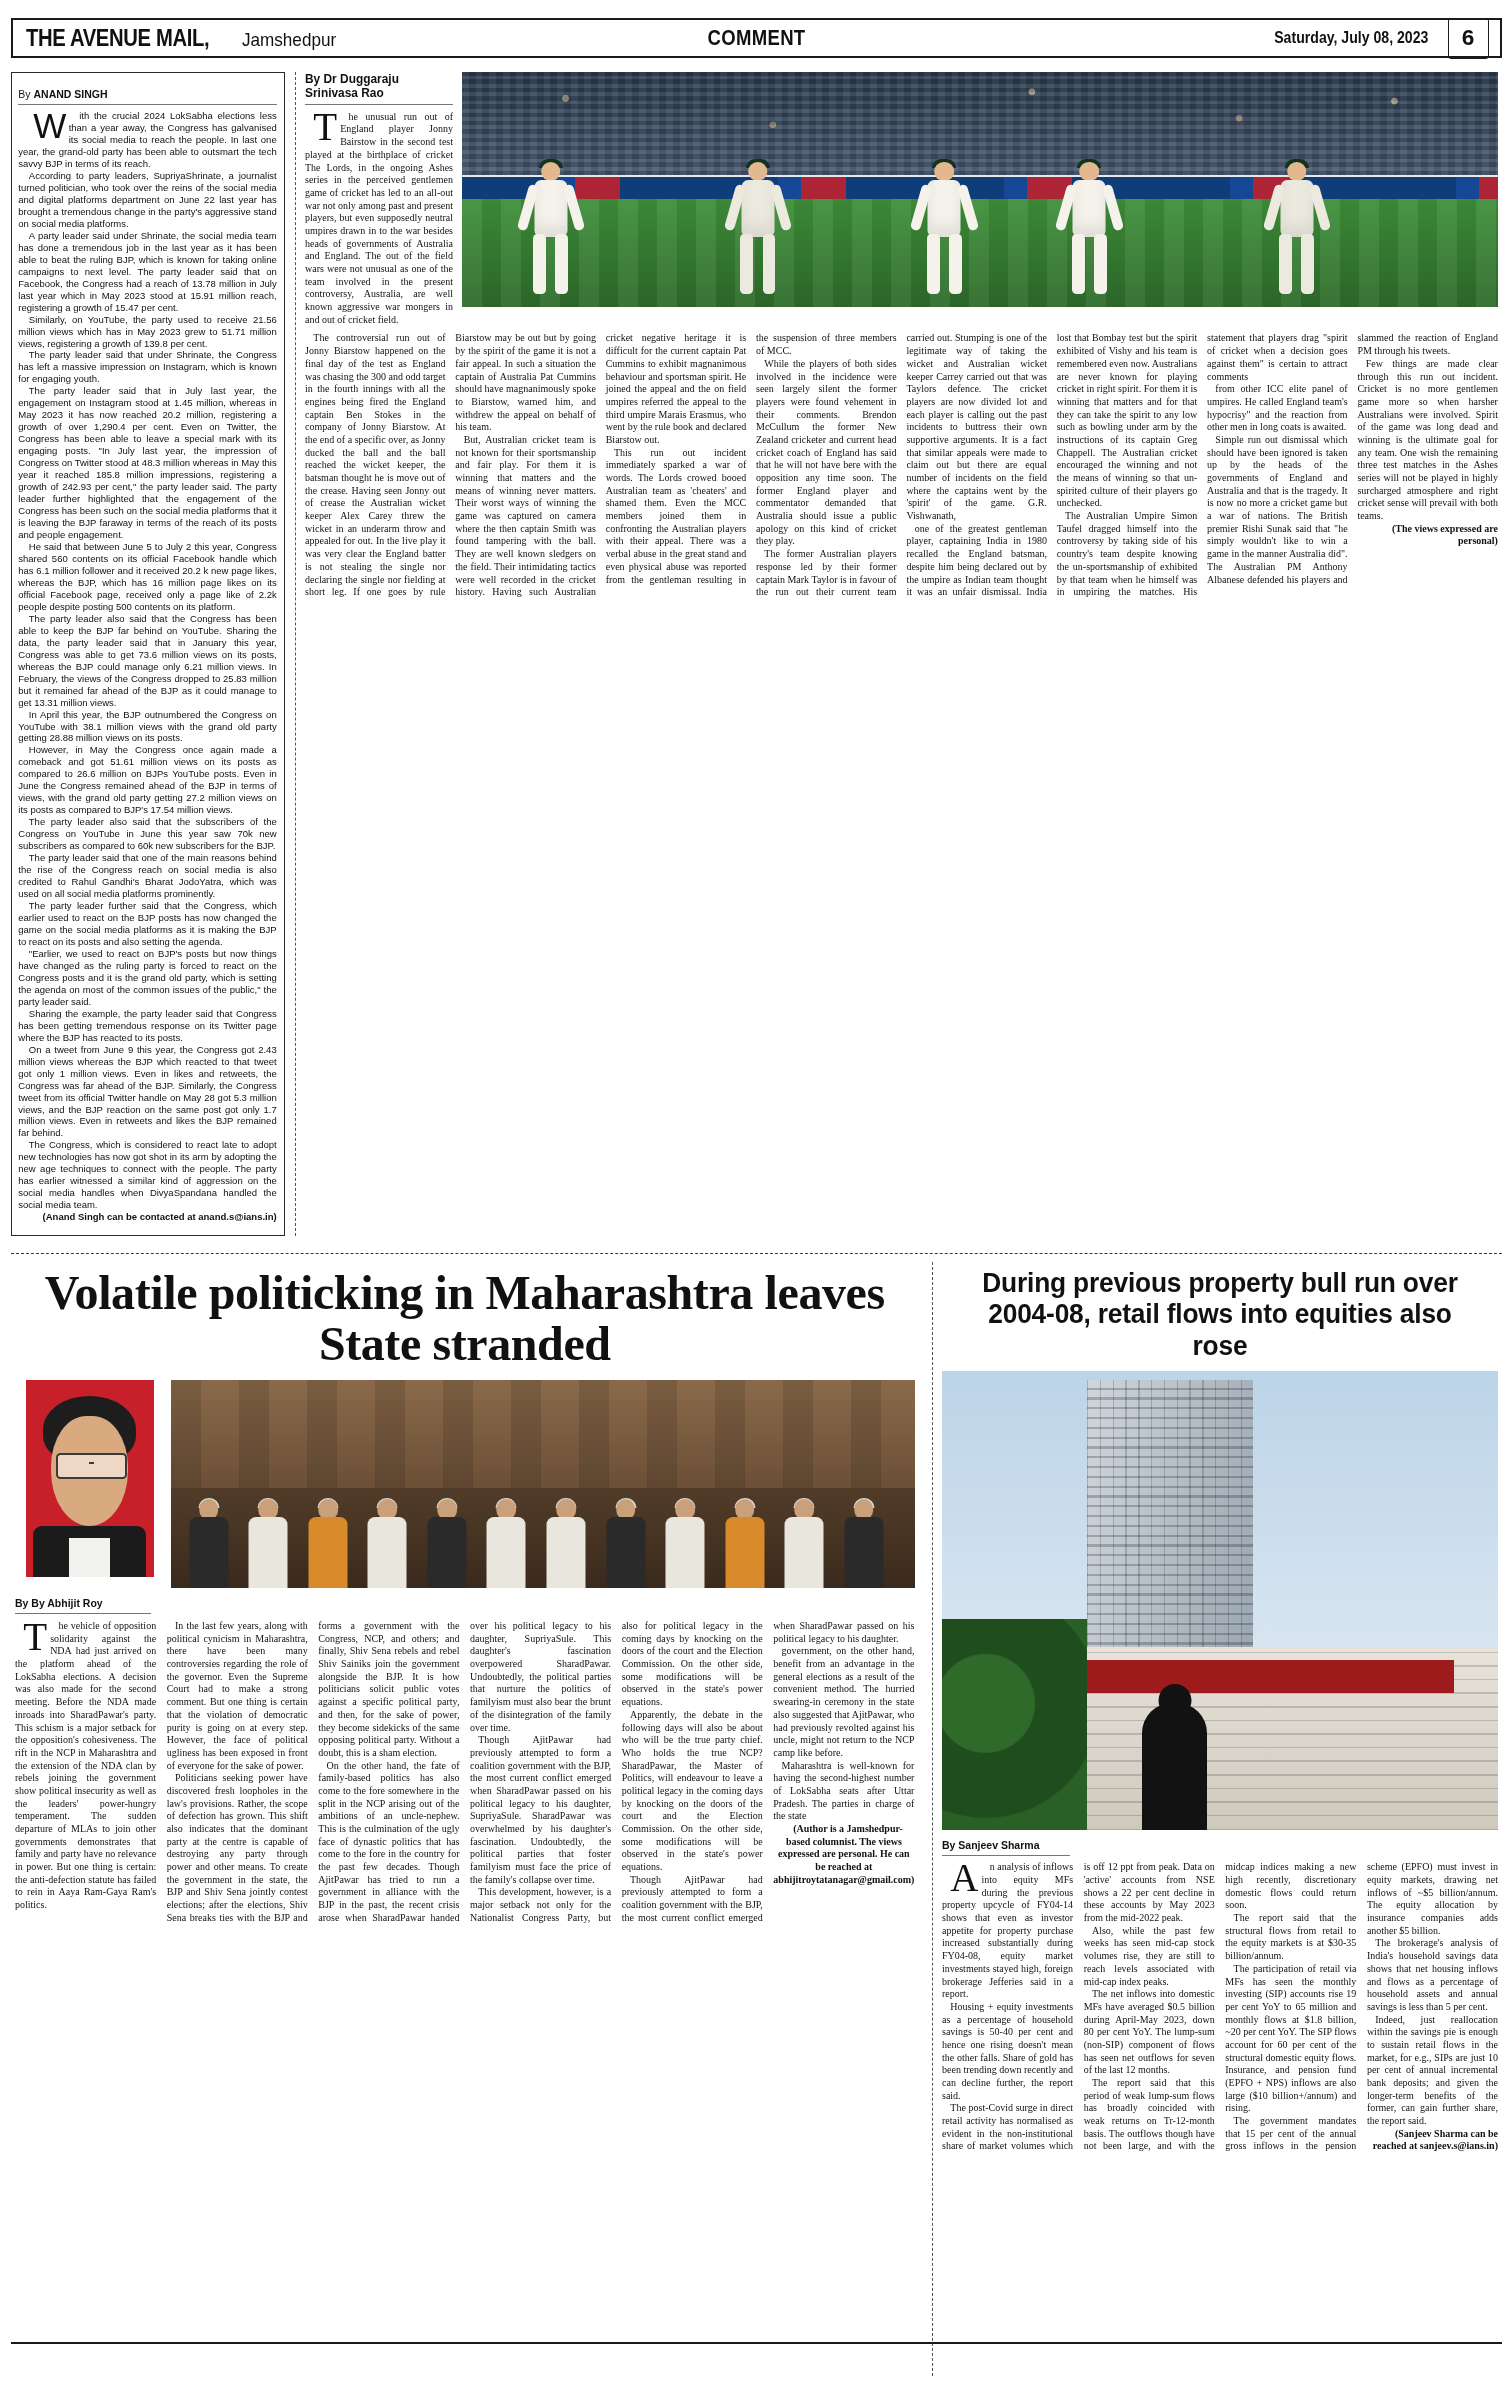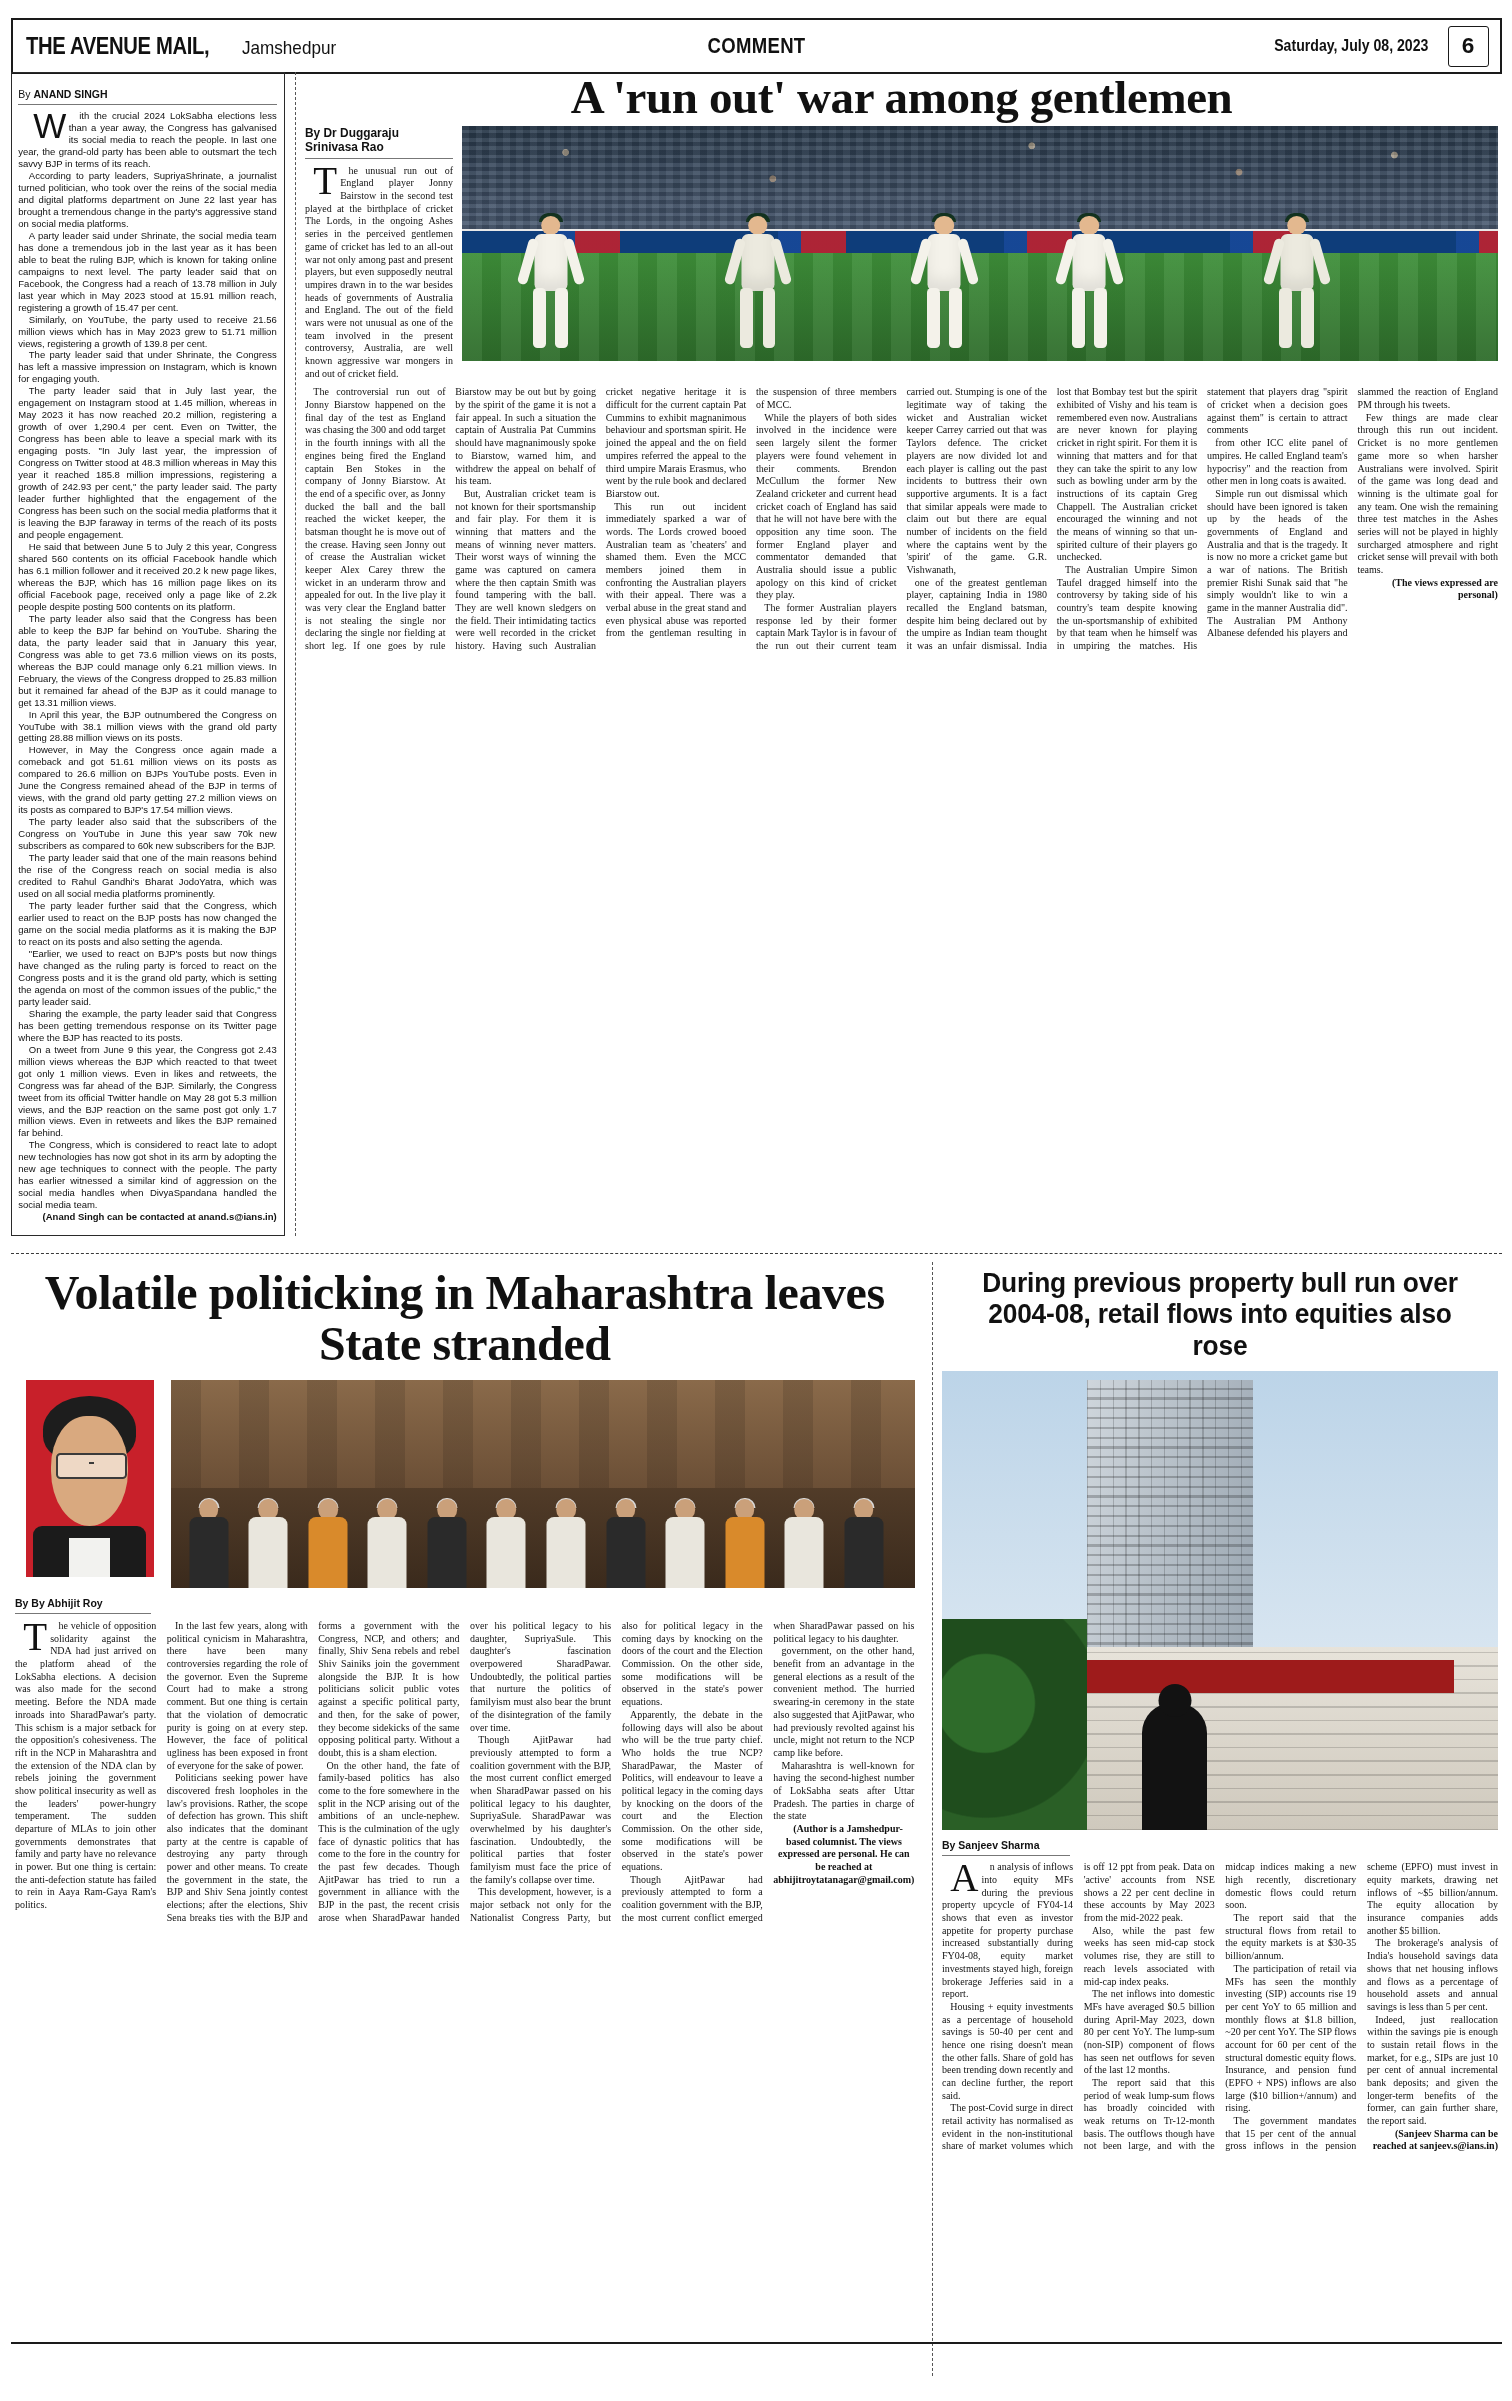--- a/index.html
+++ b/index.html
@@ -6,21 +6,21 @@
   body{
     width:1512px;height:2401px;
     font-family:"Liberation Sans", sans-serif;
     color:#111;
     -webkit-font-smoothing:antialiased;
   }
   .page{position:relative;width:1512px;height:2401px;box-sizing:border-box;padding:0;}
 
   
   .masthead{
-    position:absolute;left:10.5px;top:18px;width:1491px;height:56px;
+    position:absolute;left:10.5px;top:18px;width:1491px;height:40px;
     border:2.3px solid #1a1a1a;box-sizing:border-box;
     display:flex;align-items:center;
   }
   .mh-left{display:flex;align-items:baseline;padding-left:13.6px;flex:0 0 auto;}
   .mh-paper{
     font-family:"Liberation Sans", sans-serif;
     font-weight:bold;font-size:23px;letter-spacing:-0.4px;
     transform:scaleX(0.88);transform-origin:left center;white-space:nowrap;
   }
   .mh-city{
@@ -262,21 +262,20 @@
       <p>The party leader further said that the Congress, which earlier used to react on the BJP posts has now changed the game on the social media platforms as it is making the BJP to react on its posts and also setting the agenda.</p>
       <p>"Earlier, we used to react on BJP's posts but now things have changed as the ruling party is forced to react on the Congress posts and it is the grand old party, which is setting the agenda on most of the common issues of the public," the party leader said.</p>
       <p>Sharing the example, the party leader said that Congress has been getting tremendous response on its Twitter page where the BJP has reacted to its posts.</p>
       <p>On a tweet from June 9 this year, the Congress got 2.43 million views whereas the BJP which reacted to that tweet got only 1 million views. Even in likes and retweets, the Congress was far ahead of the BJP. Similarly, the Congress tweet from its official Twitter handle on May 28 got 5.3 million views, and the BJP reaction on the same post got only 1.7 million views. Even in retweets and likes the BJP remained far behind.</p>
       <p>The Congress, which is considered to react late to adopt new technologies has now got shot in its arm by adopting the new age techniques to connect with the people. The party has earlier witnessed a similar kind of aggression on the social media handles when DivyaSpandana handled the social media team.</p>
       <p class="credit-bold">(Anand Singh can be contacted at anand.s@ians.in)</p>
     </div>
   </div>
 
   <div class="art-right">
-    <div class="hl-main">A 'run out' war among gentlemen</div>
 
     <div class="sub-grid">
       <div class="col-byline">
         <div class="byline-cond">By Dr Duggaraju Srinivasa Rao</div>
         <div class="byline-rule"></div>
         <div class="body-serif">
           <p><span class="dropcap-t">T</span><span>he unusual run out of England player Jonny Bairstow in the second test played at the birthplace of cricket The Lords, in the ongoing Ashes series in the perceived gentlemen game of cricket has led to an all-out war not only among past and present players, but even supposedly neutral umpires drawn in to the war besides heads of governments of Australia and England. The out of the field wars were not unusual as one of the team involved in the present controversy, Australia, are well known aggressive war mongers in and out of cricket field.</span></p>
         </div>
       </div>
 

